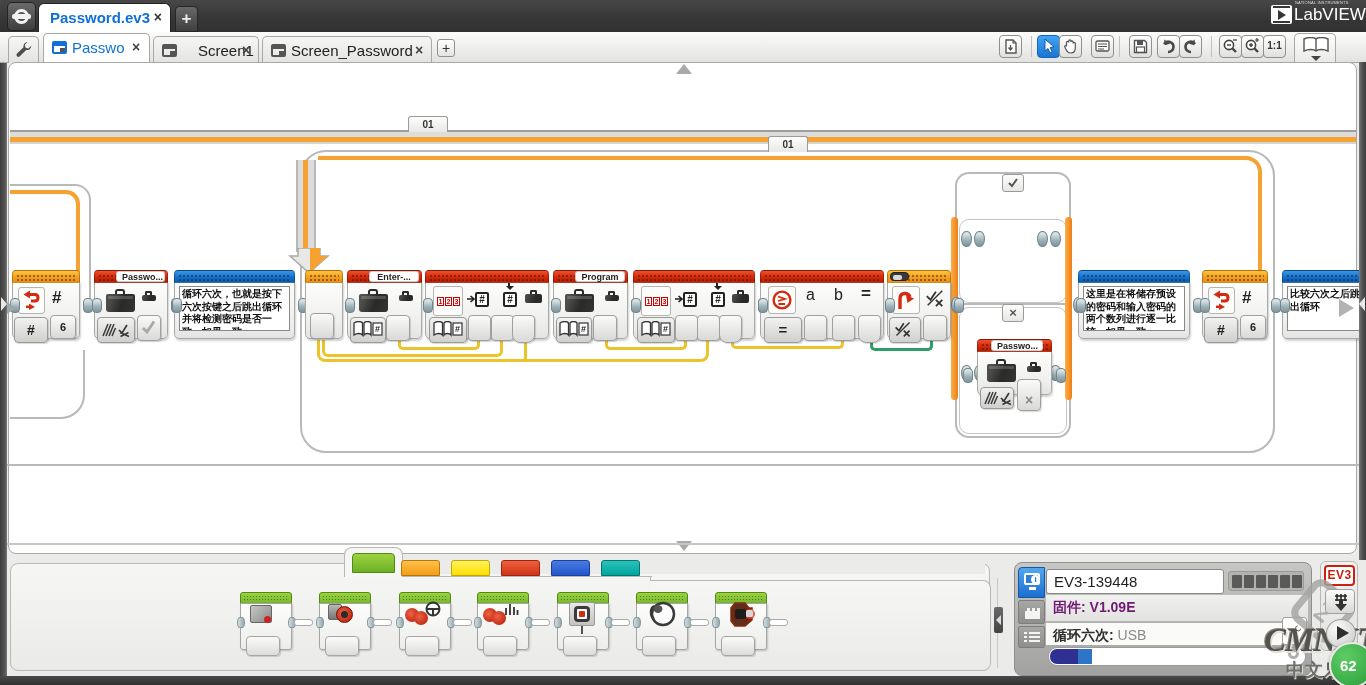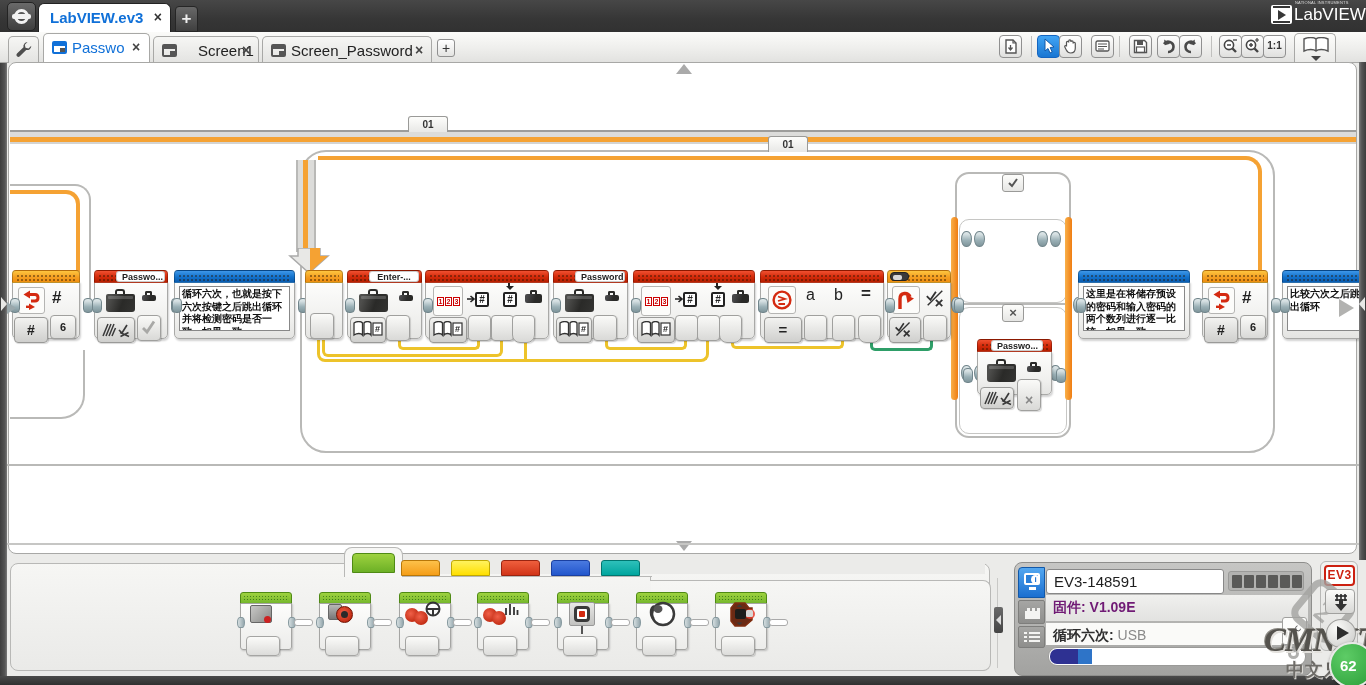--- a/index.html
+++ b/index.html
@@ -60,21 +60,21 @@
 
 #ev3panel{left:1014px;top:562px;width:298px;height:114px;border:1px solid #8e8e8c;border-radius:8px;background:linear-gradient(#c6c6c4,#a2a2a0)}
 .tri{width:0;height:0;position:absolute}
 </style></head><body>
 <div class="abs" id="titlebar"></div>
 <div class="abs" id="homebtn">
     <div class="abs" style="left:6px;top:6px;width:15px;height:15px;border:3px solid #f2f2f2;border-radius:50%"></div>
     <div class="abs" style="left:4px;top:11px;width:19px;height:5px;background:#f2f2f2;border-radius:2px"></div>
   </div>
 <div class="abs" id="filetab">
-    <span class="t">LabVIEW.ev3</span>
+    <span class="t">Password.ev3</span>
     <span class="x">×</span>
   </div>
 <div class="abs" id="plustab">+</div>
 <div class="abs" style="left:1271px;top:5px;width:21px;height:19px;background:#fff;border-radius:2px">
     <div class="abs" style="left:2px;top:1px;width:17px;height:2px;background:#363636"></div>
     <div class="abs" style="left:2px;top:16px;width:17px;height:2px;background:#363636"></div>
     <div class="tri" style="left:7px;top:5px;border-left:8px solid #363636;border-top:5px solid transparent;border-bottom:5px solid transparent"></div>
   </div>
 <div class="abs" style="left:1295px;top:0px;width:140px;font-size:8px;color:#ddd;letter-spacing:.4px;transform:scale(.5);transform-origin:0 0">NATIONAL INSTRUMENTS</div>
 <div class="abs" style="left:1294px;top:5px;font-size:17px;color:#fff;letter-spacing:0px">LabVIEW<span style="font-size:8px">.</span></div>
@@ -333,21 +333,21 @@
     <div class="plug" style="left:66px;top:45px;width:23px;height:26px"></div>
     <div class="plug" style="left:87px;top:45px;width:23px;height:28px;border-radius:4px 4px 8px 8px"></div>
     <div class="sk" style="left:-2px"></div>
     <div class="sk" style="right:-13px"></div>
   </div>
 <div class="abs blk" style="left:553px;width:75px">
     <div class="bd"></div>
     <div class="hd hd-rd">
       <div class="dots"></div>
     </div>
-    <div class="lbl" style="left:22px;width:50px;text-align:center">Password</div> 
+    <div class="lbl" style="left:22px;width:50px;text-align:center">Program</div> 
     <div class="abs" style="left:21px;top:19px;width:10px;height:7px;border:2.5px solid #2a2a28;border-bottom:none;border-radius:3px 3px 0 0"></div>
     <div class="abs" style="left:12px;top:24px;width:29px;height:18px;background:linear-gradient(110deg,#4e4e4c 15%,#2a2a28 55%,#343432);border-radius:2px 2px 3px 3px"></div>
     <div class="abs" style="left:14px;top:26px;width:25px;height:3px;background:rgba(255,255,255,.18);border-radius:1px"></div>
     <div class="abs" style="left:55px;top:21px;width:7px;height:5px;border:2px solid #2a2a28;border-bottom:none;border-radius:2px 2px 0 0"></div>
     <div class="abs" style="left:52px;top:25px;width:14px;height:6px;background:linear-gradient(110deg,#48484a 15%,#2a2a28 60%);border-radius:2px"></div>
     <div class="mbox" style="left:3px;width:36px"></div>
     <svg class="abs" style="left:6px;top:51px" width="30" height="16" viewBox="0 0 30 16">
       <path d="M1 2 C4 0 8 0 9.5 2 V14 C8 12 4 12 1 14 Z" fill="#fff" stroke="#333" stroke-width="1.3"></path>
       <path d="M18 2 C16.5 0 12.5 0 11 2 V14 C12.5 12 16.5 12 18 14 Z" fill="#fff" stroke="#333" stroke-width="1.3"></path>
       <rect x="20" y="2" width="9" height="12" fill="#fff" stroke="#333" stroke-width="1.2"></rect>
@@ -624,21 +624,21 @@
 <div class="abs" style="left:1018px;top:600px;width:27px;height:24px;background:linear-gradient(#a6a6a4,#8e8e8c);border:1px solid #7e7e7c;border-radius:2px">
     <svg width="17" height="14" viewBox="0 0 17 14" style="position:absolute;left:5px;top:5px">
       <path d="M1 13 V5 H3 V2 H6 V5 H8 V2 H11 V5 H13 V2 H16 V13 Z" fill="#f4f4f2"></path>
     </svg>
   </div>
 <div class="abs" style="left:1018px;top:626px;width:27px;height:22px;background:linear-gradient(#a6a6a4,#8e8e8c);border:1px solid #7e7e7c;border-radius:2px">
     <svg width="16" height="12" viewBox="0 0 16 12" style="position:absolute;left:5px;top:5px">
       <path d="M0 1 h3 M5 1 h11 M0 5 h3 M5 5 h11 M0 9 h3 M5 9 h11" stroke="#f4f4f2" stroke-width="2"></path>
     </svg>
   </div>
-<div class="abs" style="left:1046px;top:569px;width:178px;height:25px;background:#fff;border:1px solid #888;border-radius:3px;font-size:15px;color:#1e1e1e;line-height:23px;padding-left:7px">EV3-148591</div>
+<div class="abs" style="left:1046px;top:569px;width:178px;height:25px;background:#fff;border:1px solid #888;border-radius:3px;font-size:15px;color:#1e1e1e;line-height:23px;padding-left:7px">EV3-139448</div>
 <div class="abs" style="left:1228px;top:571px;width:76px;height:20px;background:#b2b2b0;border-radius:3px;border:1px solid #9a9a98">
     <div class="abs" style="left:3px;top:3px;width:10px;height:13px;background:#5a5a58;border-radius:1px"></div>
     <div class="abs" style="left:15px;top:3px;width:10px;height:13px;background:#5a5a58;border-radius:1px"></div>
     <div class="abs" style="left:27px;top:3px;width:10px;height:13px;background:#5a5a58;border-radius:1px"></div>
     <div class="abs" style="left:39px;top:3px;width:10px;height:13px;background:#5a5a58;border-radius:1px"></div>
     <div class="abs" style="left:51px;top:3px;width:10px;height:13px;background:#5a5a58;border-radius:1px"></div>
     <div class="abs" style="left:63px;top:3px;width:10px;height:13px;background:#5a5a58;border-radius:1px"></div>
   </div>
 <div class="abs" style="left:1046px;top:595px;width:262px;height:26px;background:linear-gradient(#f0f0ee,#e2e2e0)"></div>
 <div class="abs" style="left:1046px;top:623px;width:262px;height:22px;background:#fafaf8"></div>

